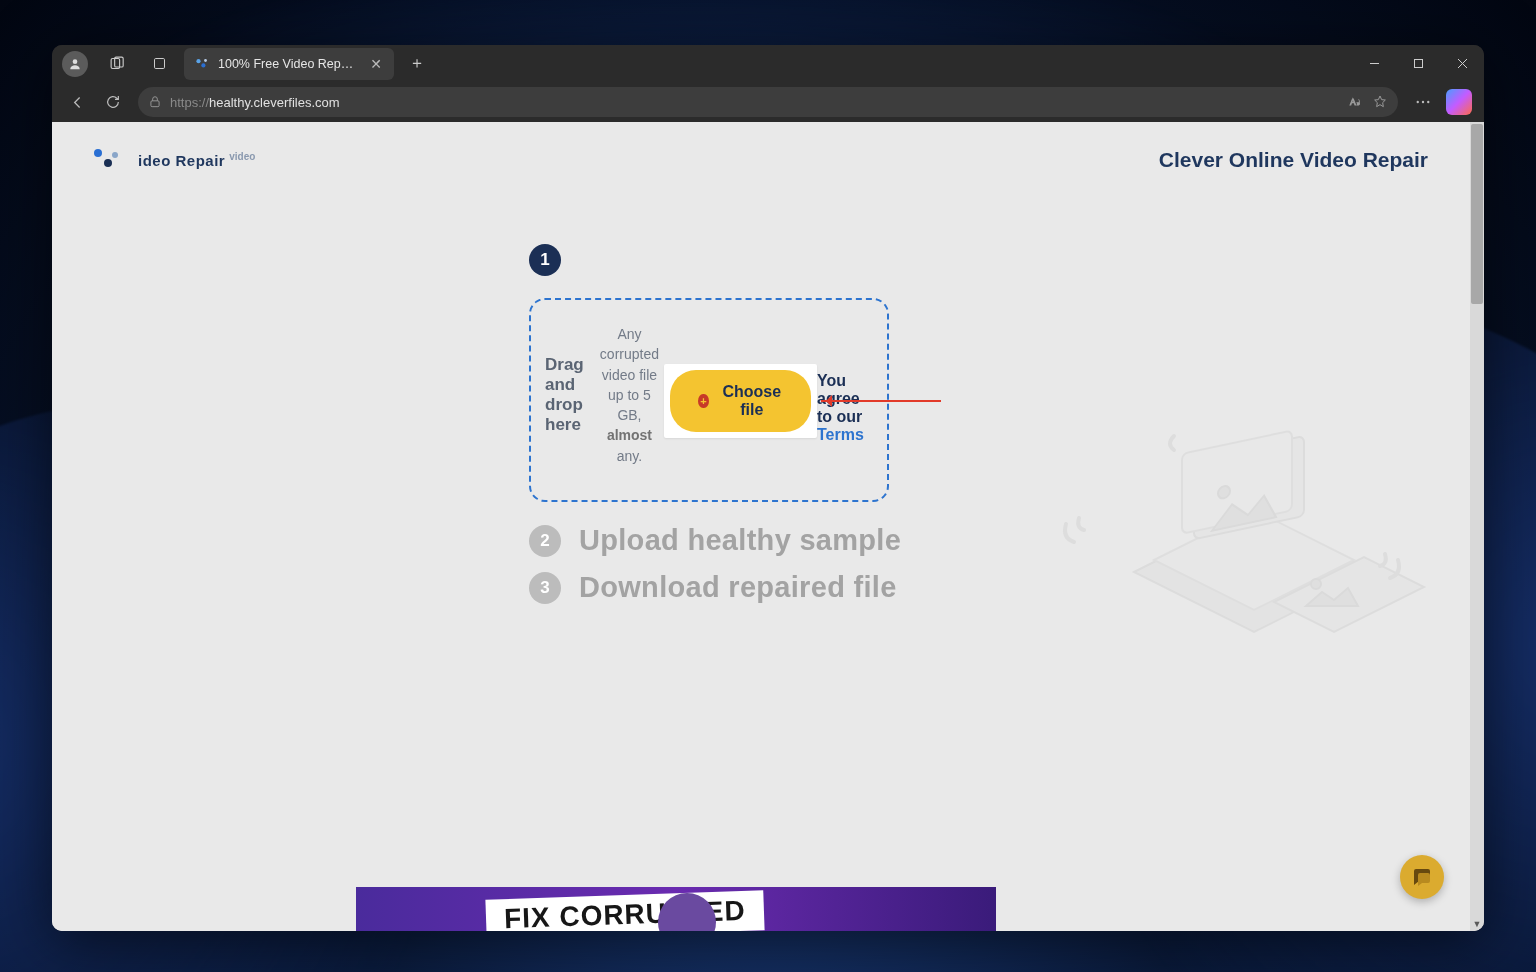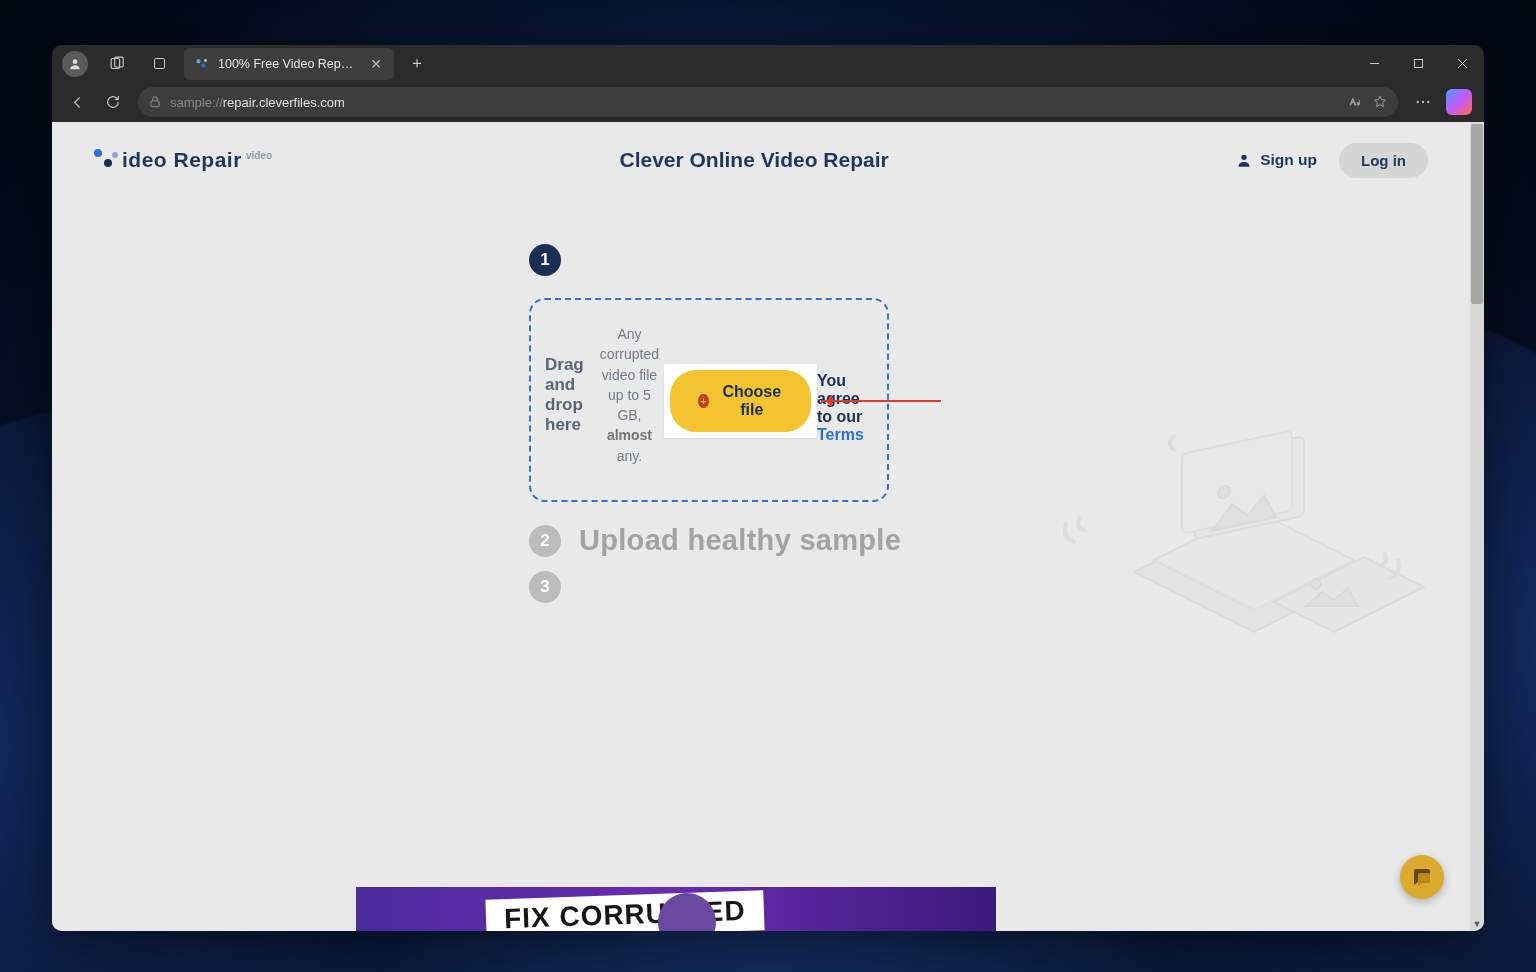--- a/index.html
+++ b/index.html
@@ -52,21 +52,21 @@
 
 .site-header {
   height:76px; display:flex; align-items:center; padding:0 42px; justify-content:space-between; background:#e9e9e9;
 }
 .logo { display:flex; align-items:center; gap:2px; }
 .logo-dots { position:relative; width:26px; height:22px; }
 .ld { position:absolute; border-radius:50%; }
 .ld1 { width:8px; height:8px; background:#2a6fd3; left:0; top:0; }
 .ld2 { width:8px; height:8px; background:#1a2f54; left:10px; top:10px; }
 .ld3 { width:6px; height:6px; background:#8aa6c9; left:18px; top:3px; }
-.logo-text { font-size:21px; font-weight:700; color:#1f375e; letter-spacing:.5px; }
+.logo-text { font-size:15px; font-weight:700; color:#1f375e; letter-spacing:.5px;margin-left:16px; }
 .logo-beta { font-size:10px; font-weight:700; color:#8a99af; align-self:flex-start; margin-top:2px; margin-left:2px; }
 .site-title { font-size:21px; font-weight:700; color:#1f375e; }
 .header-actions { display:flex; align-items:center; gap:22px; }
 .signup { display:flex; align-items:center; gap:8px; color:#1f375e; font-weight:600; font-size:15.5px; cursor:pointer; }
 .login-btn { background:#d6d6d6; color:#233b63; font-weight:600; font-size:15px; padding:9px 22px; border:none; border-radius:18px; cursor:pointer; }
 
 .main { padding:30px 42px 0; }
 
 .step-row { display:flex; align-items:center; gap:18px; margin-bottom:12px; }
 .step-num { width:32px; height:32px; min-width:32px; border-radius:50%; display:flex; align-items:center; justify-content:center; font-weight:700; font-size:17px; }
@@ -192,21 +192,21 @@
           <path d="M20 3v5h-5"></path>
         </svg>
       </div>
     <div class="addr">
       <span class="addr-icon">
           <svg width="14" height="14" viewBox="0 0 24 24" fill="none" stroke="#999" stroke-width="1.6">
             <rect x="5" y="10" width="14" height="10" rx="2"></rect>
             <path d="M8 10V7a4 4 0 0 1 8 0v3"></path>
           </svg>
         </span>
-      <span class="addr-text"><span class="proto">sample://</span><span>repair.cleverfiles.com</span></span>
+      <span class="addr-text"><span class="proto">https://</span><span>healthy.cleverfiles.com</span></span>
       <span class="addr-icon">
           <svg width="16" height="16" viewBox="0 0 24 24" fill="none" stroke="#999" stroke-width="1.4">
             <text x="3" y="16" font-size="13" fill="#999" font-family="serif">A</text>
             <path d="M16 8c1.5 1 1.5 7 0 8"></path>
             <text x="13" y="17" font-size="8" fill="#999">»</text>
           </svg>
         </span>
       <span class="addr-icon">
           <svg width="16" height="16" viewBox="0 0 24 24" fill="none" stroke="#999" stroke-width="1.5">
             <path d="M12 3l2.5 5.5L20 9l-4 4 1 6-5-3-5 3 1-6-4-4 5.5-.5z"></path>
@@ -232,32 +232,20 @@
         <div class="logo">
           <span class="logo-dots">
             <span class="ld ld1"></span>
               <span class="ld ld2"></span>
               <span class="ld ld3"></span>
           </span>
           <span class="logo-text">ideo Repair</span>
           <span class="logo-beta">video</span>
         </div>
         <div class="site-title">Clever Online Video Repair</div>
-        <div class="header-actions">
-          <div class="signup">
-            <span>
-                <svg width="16" height="16" viewBox="0 0 24 24" fill="#1f375e">
-                  <circle cx="12" cy="8" r="4"></circle>
-                  <path d="M4 21c0-4 4-6 8-6s8 2 8 6v1H4z"></path>
-                </svg>
-              </span>
-            <span>Sign up</span>
-          </div>
-          <button class="login-btn">Log in</button>
-        </div>
       </div>
 
       <div class="main">
         <div class="step1-row" style="margin-left:435px;">
           <div class="step-num active">1</div>
         </div>
 
         <div class="dropzone">
           <div class="dz-title">Drag and drop here</div>
           <div class="dz-sub">
@@ -276,20 +264,21 @@
           </div>
         </div>
 
         <div class="steps-after">
           <div class="step-row">
             <div class="step-num inactive">2</div>
             <div class="step-title inactive">Upload healthy sample</div>
           </div>
           <div class="step-row">
             <div class="step-num inactive">3</div>
+            <div class="step-title inactive">Download repaired file</div>
           </div>
         </div>
       </div>
 
       <div class="illus">
         <svg viewBox="0 0 430 310" fill="none" stroke="#b5b5b5" stroke-width="2">
           <g transform="translate(120,60)">
             <path d="M0 110 L120 50 L240 110 L120 170 Z" fill="#d7d7d7" stroke="#bcbcbc"></path>
             <path d="M20 98 L120 48 L220 98 L120 148 Z" fill="#e4e4e4" stroke="#c5c5c5"></path>
             <rect x="60" y="10" width="110" height="80" rx="6" fill="#dedede" stroke="#bcbcbc" transform="skewY(-12)"></rect>

